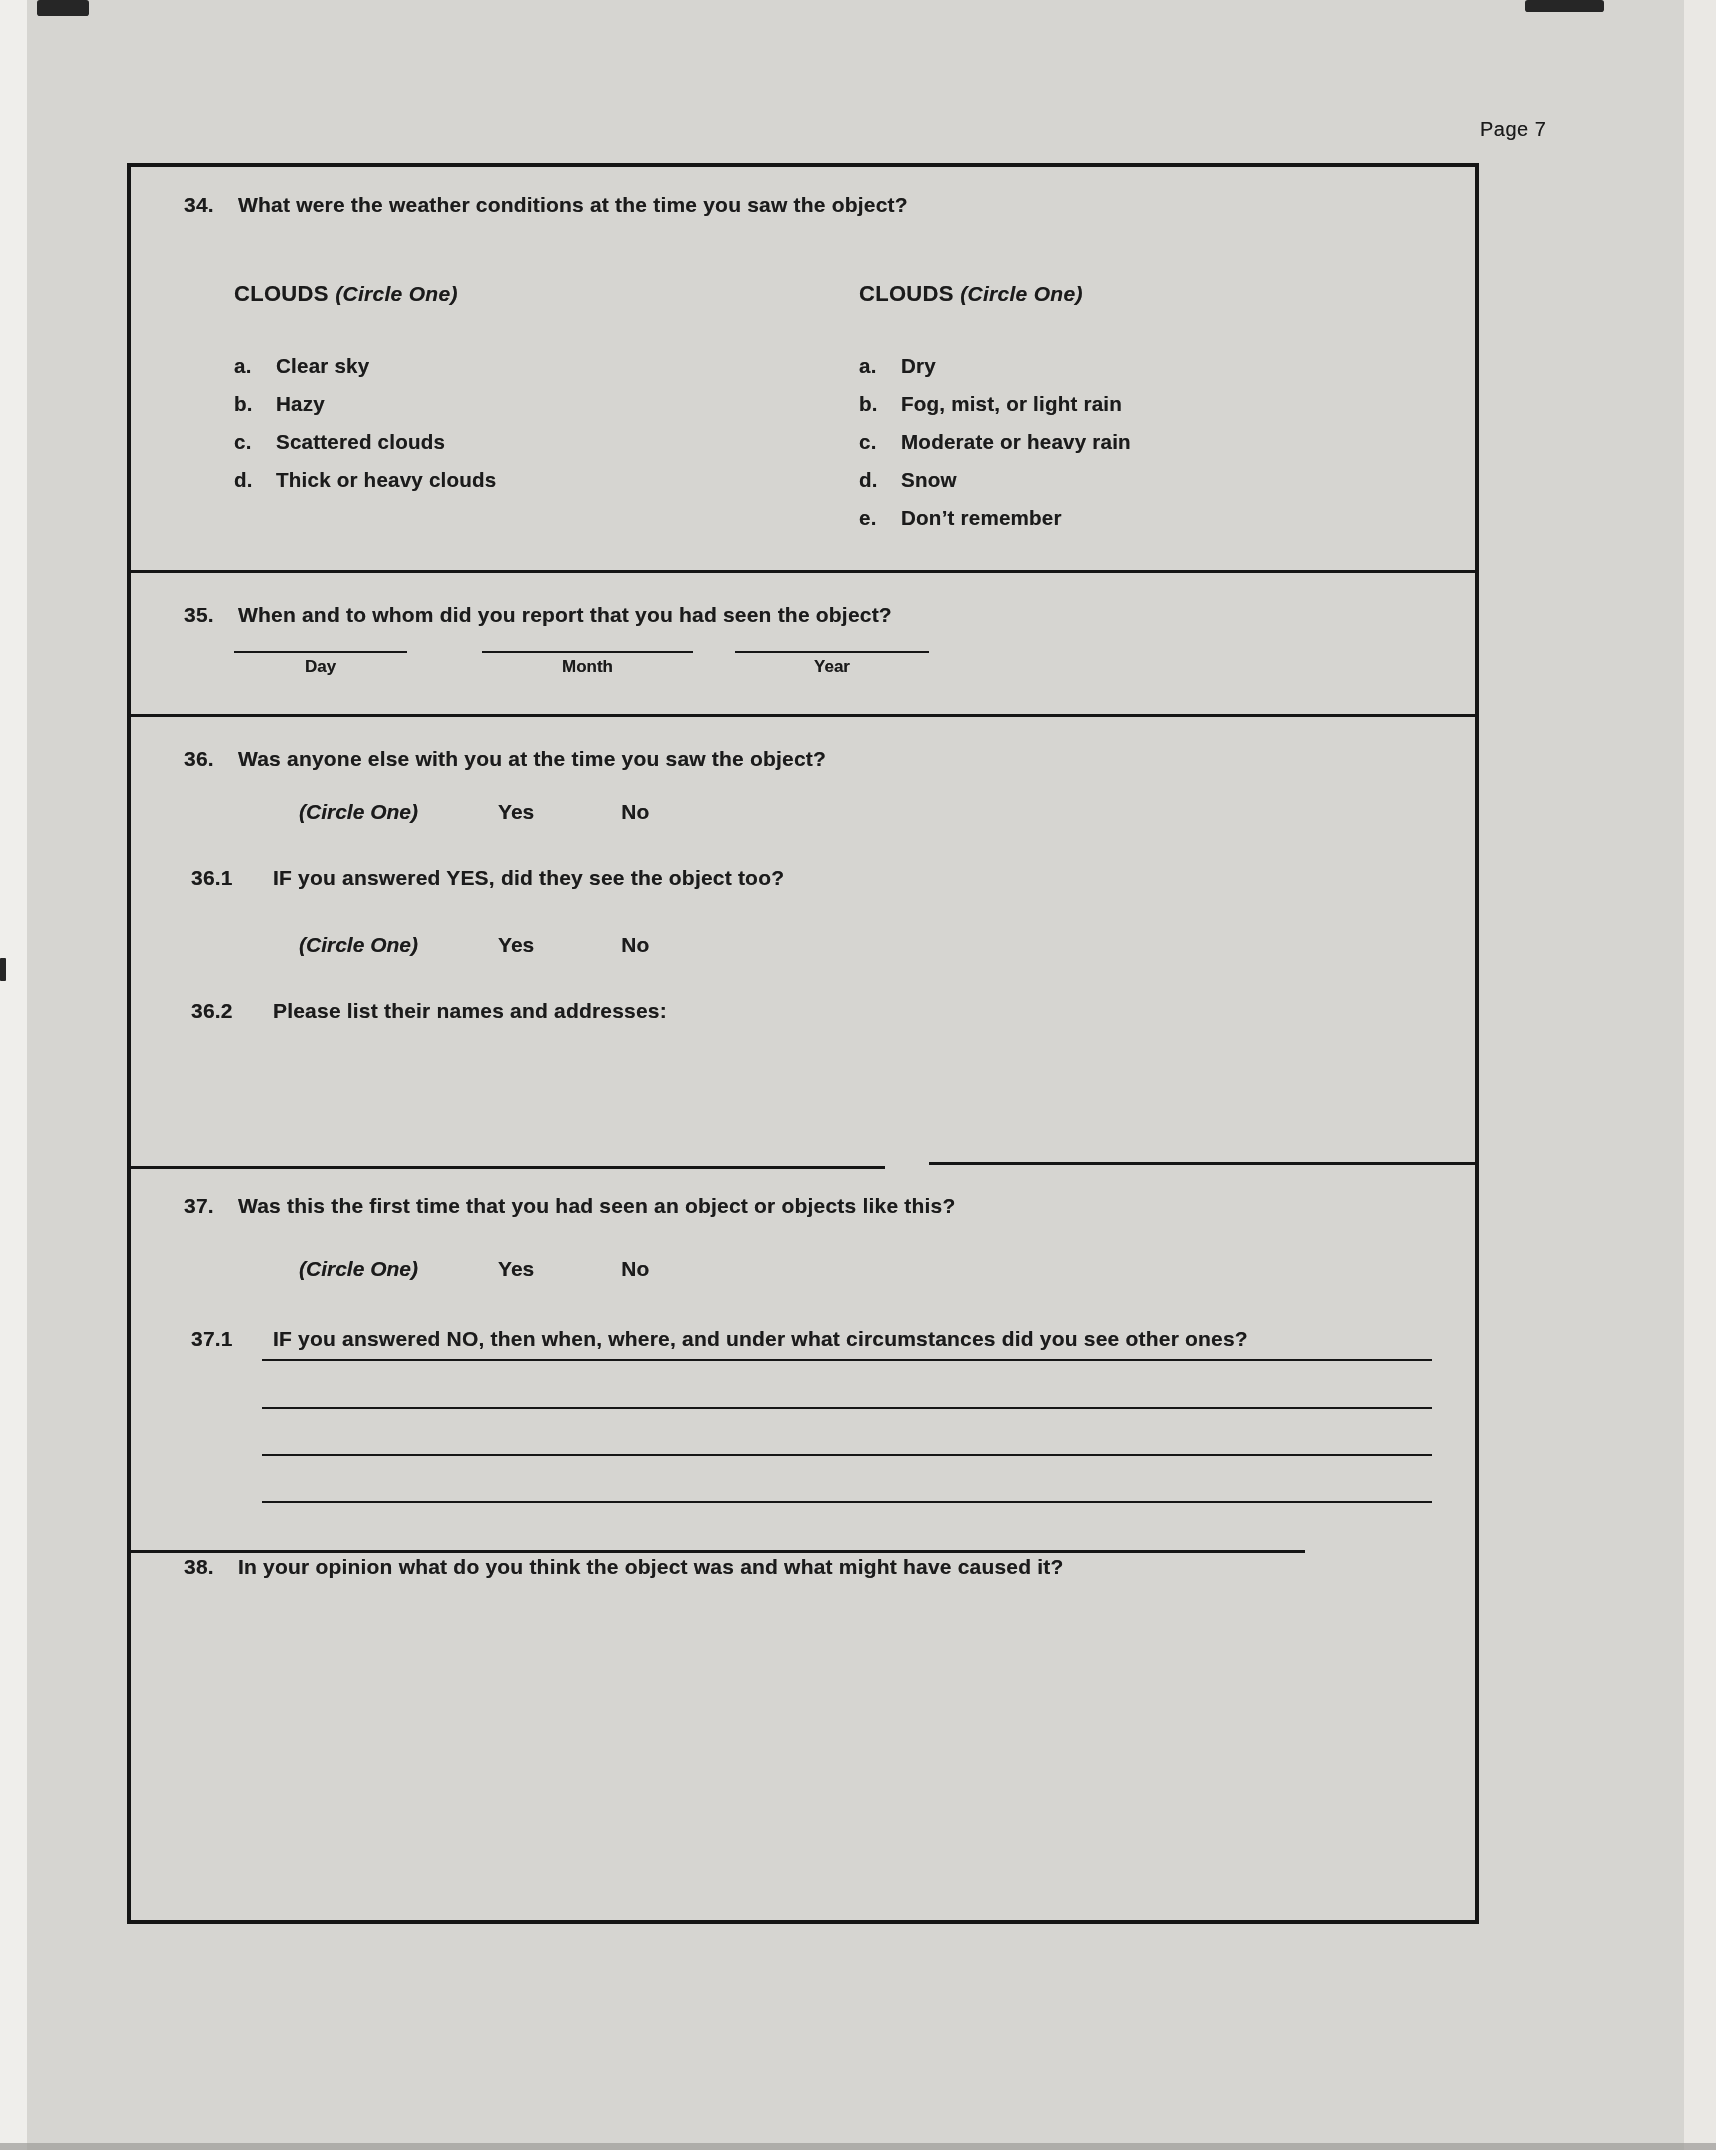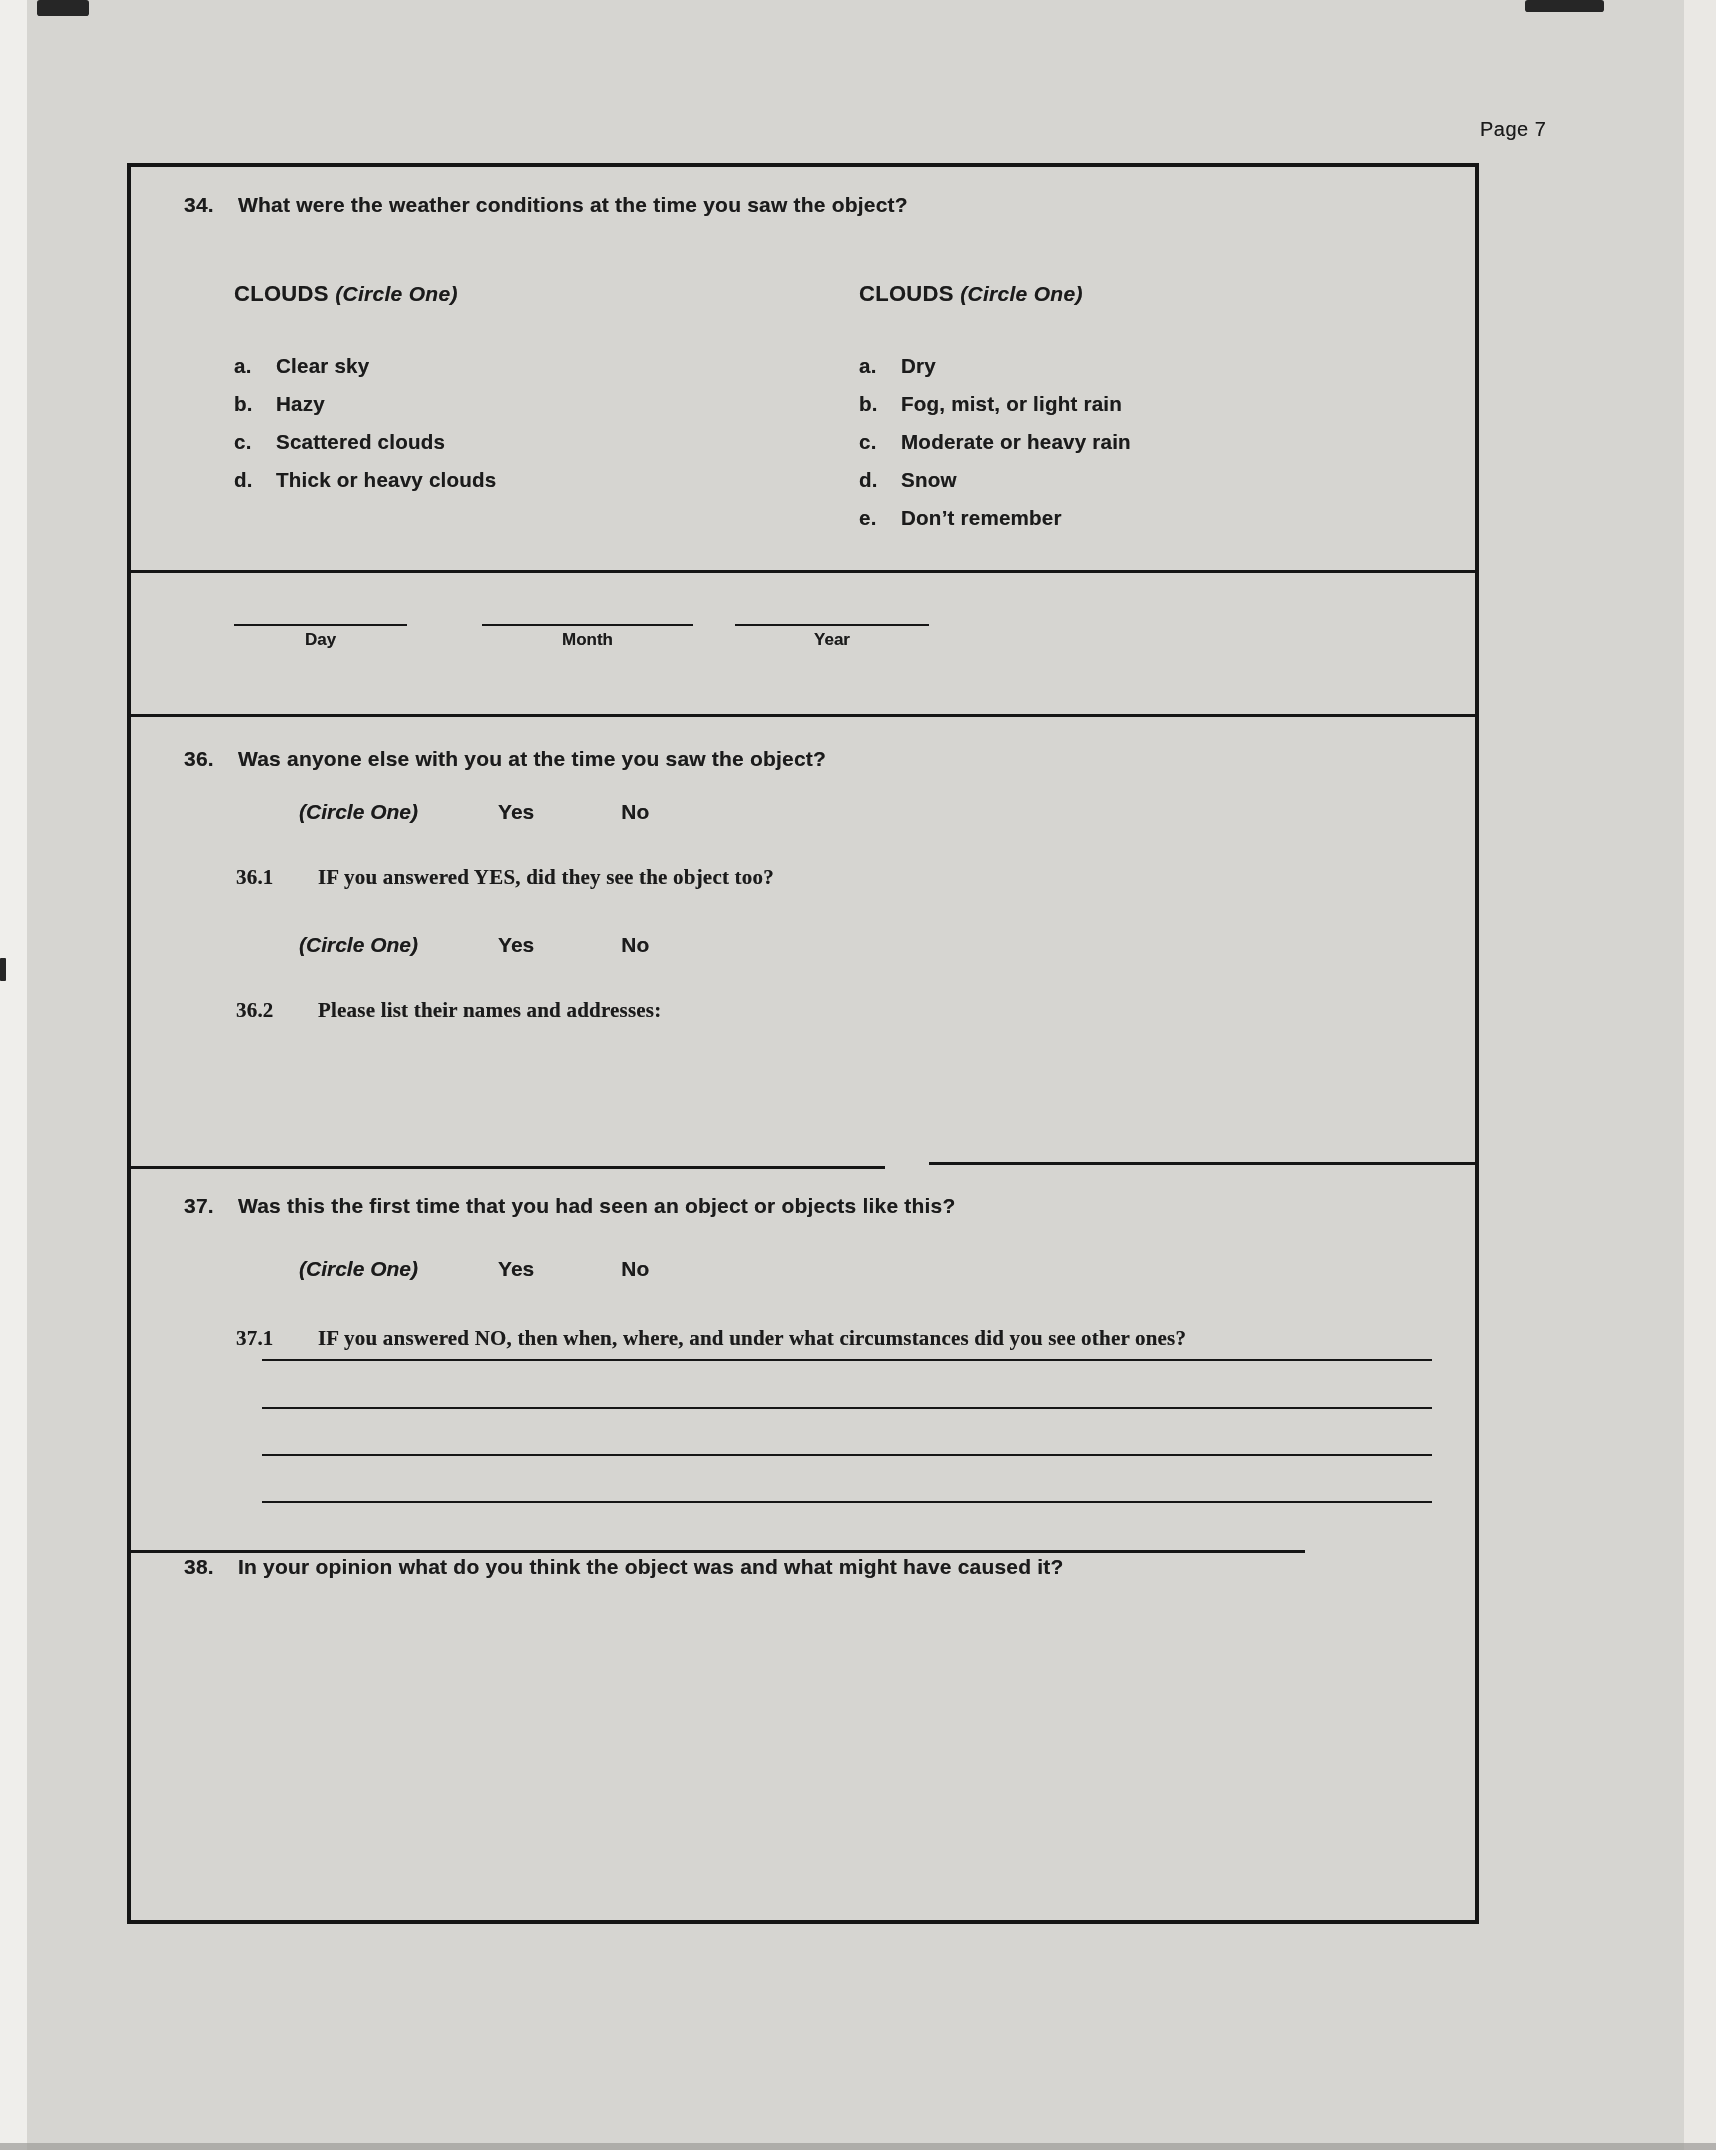--- a/index.html
+++ b/index.html
@@ -65,21 +65,21 @@
 
   
   .q-row {
     display: flex; padding-left: 53px;
     font-size: 21px; font-weight: 700; line-height: 27px;
     letter-spacing: 0.2px;
     text-shadow: 0 0 0.5px rgba(25,25,25,.5);
   }
   .q-num { width: 54px; flex: 0 0 auto; }
   .q-text { flex: 1; }
-  .q-row.sub { padding-left: 105px; font-family: Liberation Serif, serif; }
+  .q-row.sub { padding-left: 60px; }
   .q-row.sub .q-num { width: 82px; }
 
   
   .cols { display: flex; padding-left: 103px; margin-top: 63px; }
   .col-left { width: 625px; flex: 0 0 auto; }
   .col-right { flex: 1; }
   .col-head {
     font-size: 22px; font-weight: 700; letter-spacing: 0.3px;
     text-shadow: 0 0 0.5px rgba(25,25,25,.5);
   }
@@ -203,20 +203,24 @@
             <div class="opt">
               <span class="opt-letter">e.</span>
               <span class="opt-label">Don’t remember</span>
             </div>
           </div>
         </div>
       </div>
     </div>
 
     <div class="section sec35">
+      <div class="q-row">
+        <span class="q-num">35.</span>
+        <span class="q-text">When and to whom did you report that you had seen the object?</span>
+      </div>
       <div class="report-fields">
         <div class="field f-day">
           <div class="blank"></div>
           <div class="field-label">Day</div>
         </div>
         <div class="field f-month">
           <div class="blank"></div>
           <div class="field-label">Month</div>
         </div>
         <div class="field f-year">

